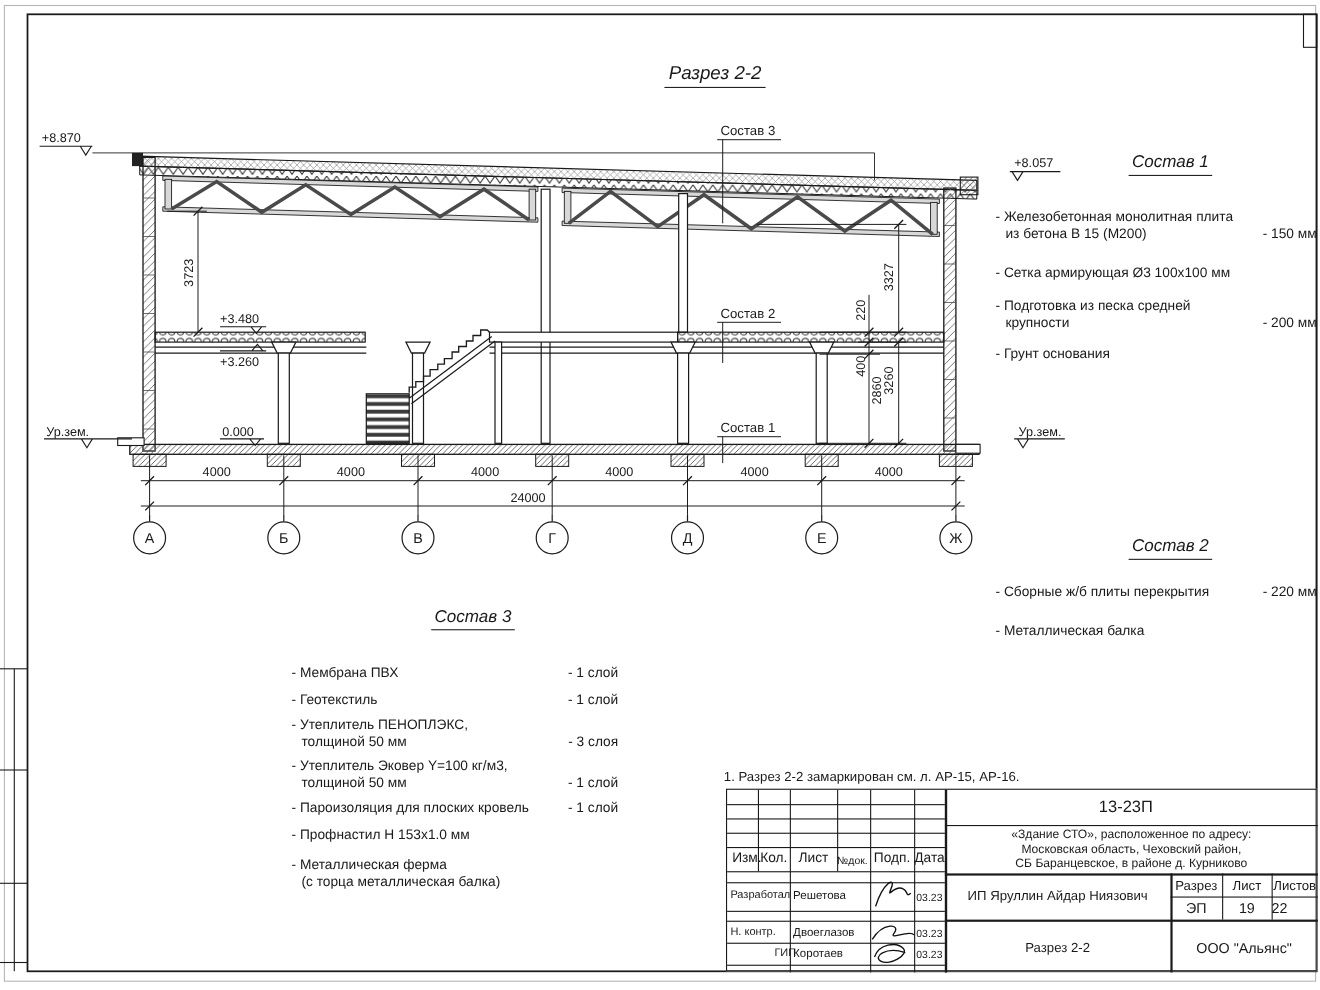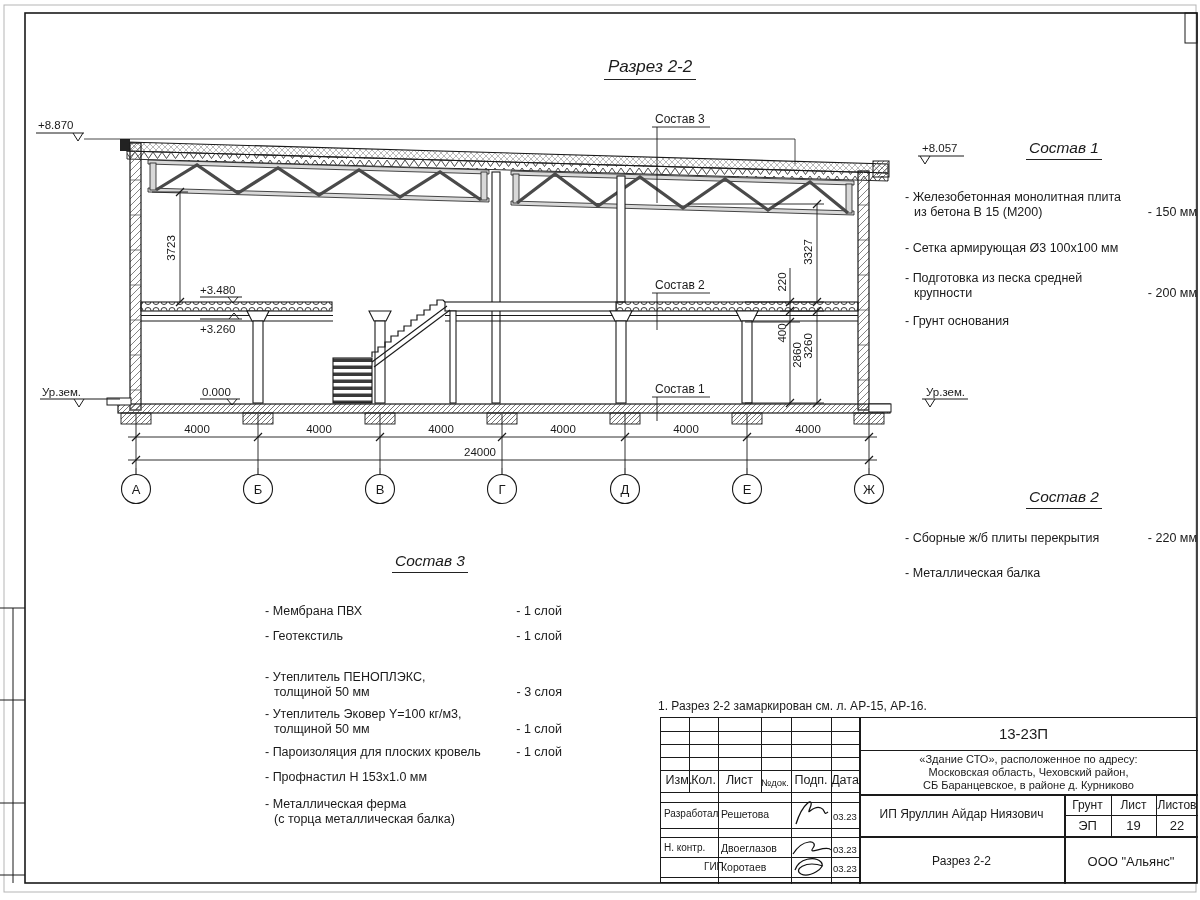--- a/index.html
+++ b/index.html
@@ -270,21 +270,21 @@
         <span class="cval"></span>
       </div>
   </div>
 
   <div class="abs chead" style="left:392px;top:552px;">Состав 3</div>
   <div class="clist" style="left:265px;top:604px;width:297px;">
     <div class="crow" style="margin-bottom:10px;">
         <span class="cname">- Мембрана ПВХ</span>
         <span class="cval">- 1 слой</span>
       </div>
-    <div class="crow" style="margin-bottom:26px;justify-content:space-between;">
+    <div class="crow" style="margin-bottom:8px;justify-content:space-between;">
         <span class="cname">- Геотекстиль</span>
         <span class="cval">- 1 слой</span>
       </div>
     <div class="crow" style="margin-bottom:7px;">
         <span class="cname">- Утеплитель ПЕНОПЛЭКС,
 толщиной 50 мм</span>
         <span class="cval">- 3 слоя</span>
       </div>
     <div class="crow" style="margin-bottom:8px;gap:31px;">
         <span class="cname">- Утеплитель Эковер Y=100 кг/м3,
@@ -365,25 +365,25 @@
       <div class="vline" style="left:450px;top:76px;height:42px;"></div>
       <div class="vline" style="left:495px;top:76px;height:42px;"></div>
       <div class="hline" style="left:403px;top:97px;width:134px;"></div>
 
       <div class="abs" style="left:198px;top:7px;width:329px;text-align:center;font-size:15px;">13-23П</div>
       <div class="abs" style="left:200px;top:35px;width:335px;text-align:center;font-size:11px;line-height:13px;white-space:pre-line;">«Здание СТО», расположенное по адресу:
 Московская область, Чеховский район,
 СБ Баранцевское, в районе д. Курниково</div>
       <div class="abs" style="left:198px;top:89px;width:205px;text-align:center;font-size:12px;">ИП Яруллин Айдар Ниязович</div>
 
-      <div class="abs" style="left:403px;top:80px;width:47px;text-align:center;font-size:12px;">Грунт</div>
+      <div class="abs" style="left:403px;top:80px;width:47px;text-align:center;font-size:12px;">Разрез</div>
       <div class="abs" style="left:450px;top:80px;width:45px;text-align:center;font-size:12px;">Лист</div>
       <div class="abs" style="left:495px;top:80px;width:42px;text-align:center;font-size:12px;">Листов</div>
       <div class="abs" style="left:403px;top:100px;width:47px;text-align:center;font-size:13px;">ЭП</div>
       <div class="abs" style="left:450px;top:100px;width:45px;text-align:center;font-size:13px;">19</div>
-      <div class="abs" style="left:495px;top:100px;width:42px;text-align:center;font-size:13px;">22</div>
+      <div class="abs" style="left:495px;top:100px;width:42px;font-size:13px;">22</div>
 
       <div class="abs" style="left:198px;top:136px;width:205px;text-align:center;font-size:12px;">Разрез 2-2</div>
       <div class="abs" style="left:403px;top:136px;width:134px;text-align:center;font-size:13px;">ООО "Альянс"</div>
     </div>
   </div>
 
 </div>
 
 </body></html>

